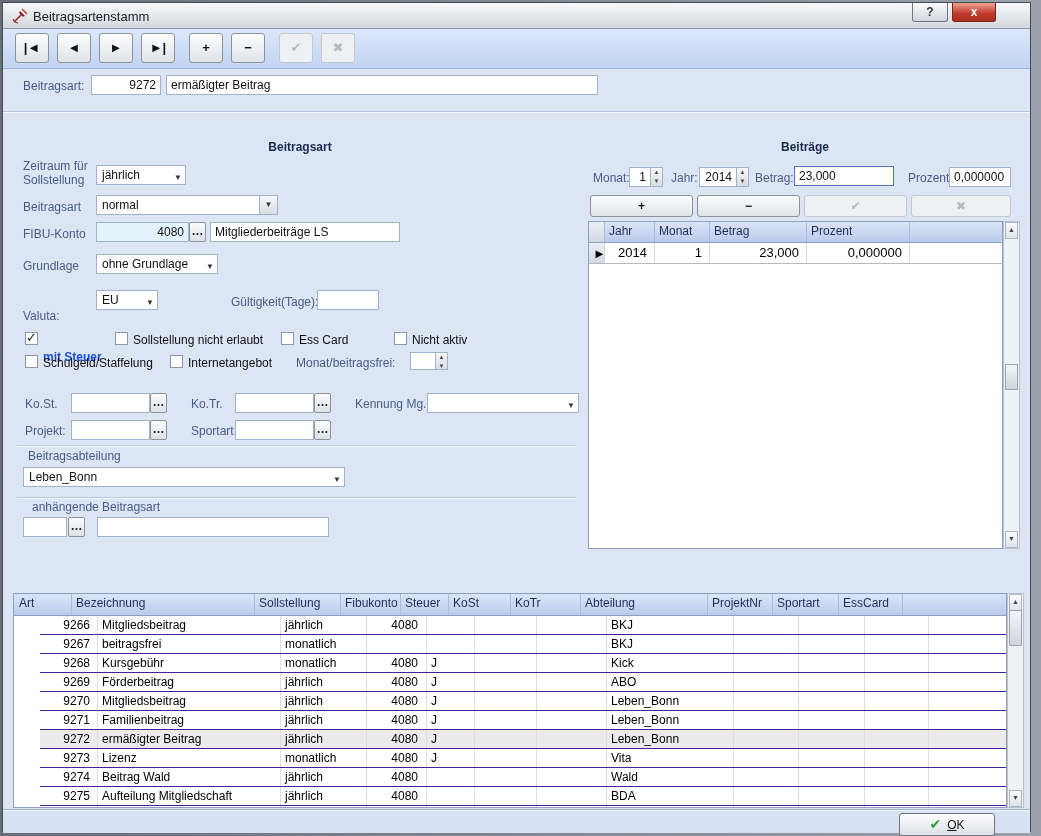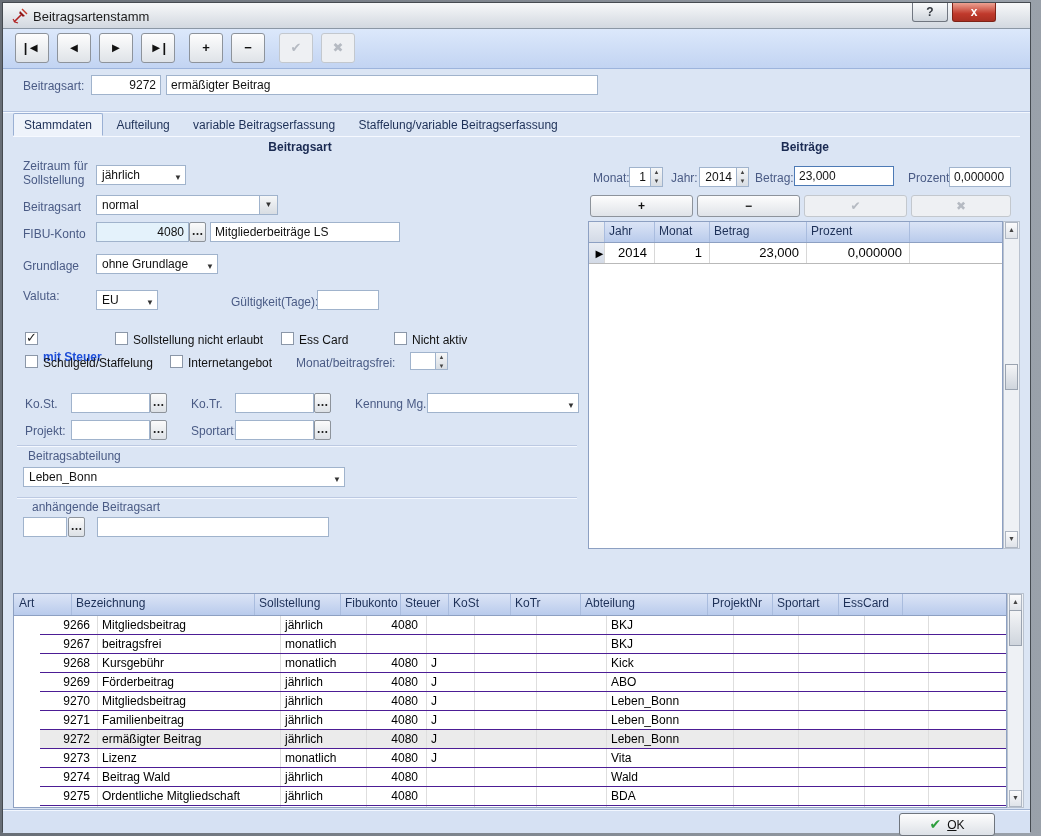--- a/index.html
+++ b/index.html
@@ -132,26 +132,20 @@
     <span class="abs tbtn disabled" style="left:318px;">✖</span>
   </div>
 
   <div class="abs recband">
     <span class="abs lbl" style="left:20px;top:10px;">Beitragsart:</span>
     <input class="abs fld num" style="left: 88px; top: 6px; width: 70px;" value="9272">
     <input class="abs fld" style="left: 163px; top: 6px; width: 432px;" value="ermäßigter Beitrag">
     <div class="abs groove" style="left:0;right:0;top:42px;"></div>
   </div>
 
-  <div class="abs tabstrip">
-    <span class="tab active">Stammdaten</span>
-    <span class="tab">Aufteilung</span>
-    <span class="tab">variable Beitragserfassung</span>
-    <span class="tab">Staffelung/variable Beitragserfassung</span>
-  </div>
 
   <div class="abs content">
 
     <div class="abs panel-hd" style="left:14px;width:566px;">Beitragsart</div>
     <div class="abs panel-hd" style="left:582px;width:440px;">Beiträge</div>
 
     <span class="abs lbl" style="left:20px;top:22px;width:72px;line-height:14px;">Zeitraum für Sollstellung</span>
     <div class="combo" style="left:93px;top:28px;width:90px;">
       <span>jährlich</span>
       <span class="arr">▼</span>
@@ -167,21 +161,21 @@
     <input class="abs fld num" style="left: 93px; top: 85px; width: 93px; background: rgb(228, 242, 251);" value="4080">
     <span class="abs ellip" style="left:186px;top:85px;">…</span>
     <input class="abs fld greytext" style="left: 207px; top: 85px; width: 190px;" value="Mitgliederbeiträge LS">
 
     <span class="abs lbl" style="left:20px;top:122px;">Grundlage</span>
     <div class="combo" style="left:93px;top:117px;width:122px;">
       <span>ohne Grundlage</span>
       <span class="arr">▼</span>
     </div>
 
-    <span class="abs lbl" style="left:20px;top:152px;">Valuta:</span>
+    <span class="abs lbl" style="left:20px;top:172px;">Valuta:</span>
     <div class="combo" style="left:93px;top:153px;width:62px;">
       <span>EU</span>
       <span class="arr">▼</span>
     </div>
     <span class="abs lbl" style="left:228px;top:158px;">Gültigkeit(Tage):</span>
     <input class="abs fld" style="left: 314px; top: 153px; width: 62px;" value="">
 
     <span class="abs cb" style="left:22px;top:195px;">
           <span class="mark">✓</span>
         </span>
@@ -423,21 +417,21 @@
           <span class="cell c5"></span>
           <span class="cell c6"></span>
           <span class="cell c7">Wald</span>
           <span class="cell c8"></span>
           <span class="cell c9"></span>
           <span class="cell c10"></span>
         </div>
 
         <div class="brow">
           <span class="cell c0">9275</span>
-          <span class="cell c1">Ordentliche Mitgliedschaft</span>
+          <span class="cell c1">Aufteilung Mitgliedschaft</span>
           <span class="cell c2">jährlich</span>
           <span class="cell c3">4080</span>
           <span class="cell c4"></span>
           <span class="cell c5"></span>
           <span class="cell c6"></span>
           <span class="cell c7">BDA</span>
           <span class="cell c8"></span>
           <span class="cell c9"></span>
           <span class="cell c10"></span>
         </div>

